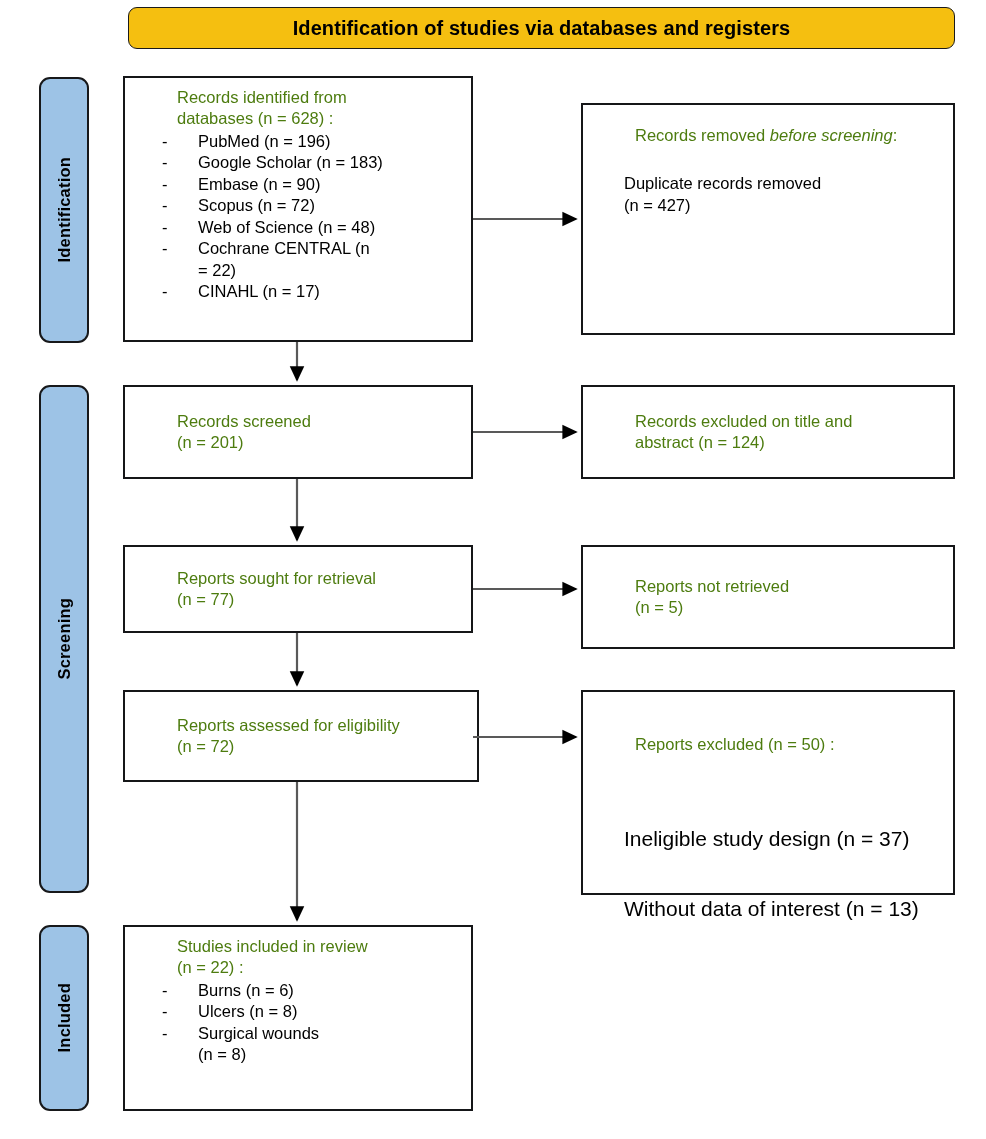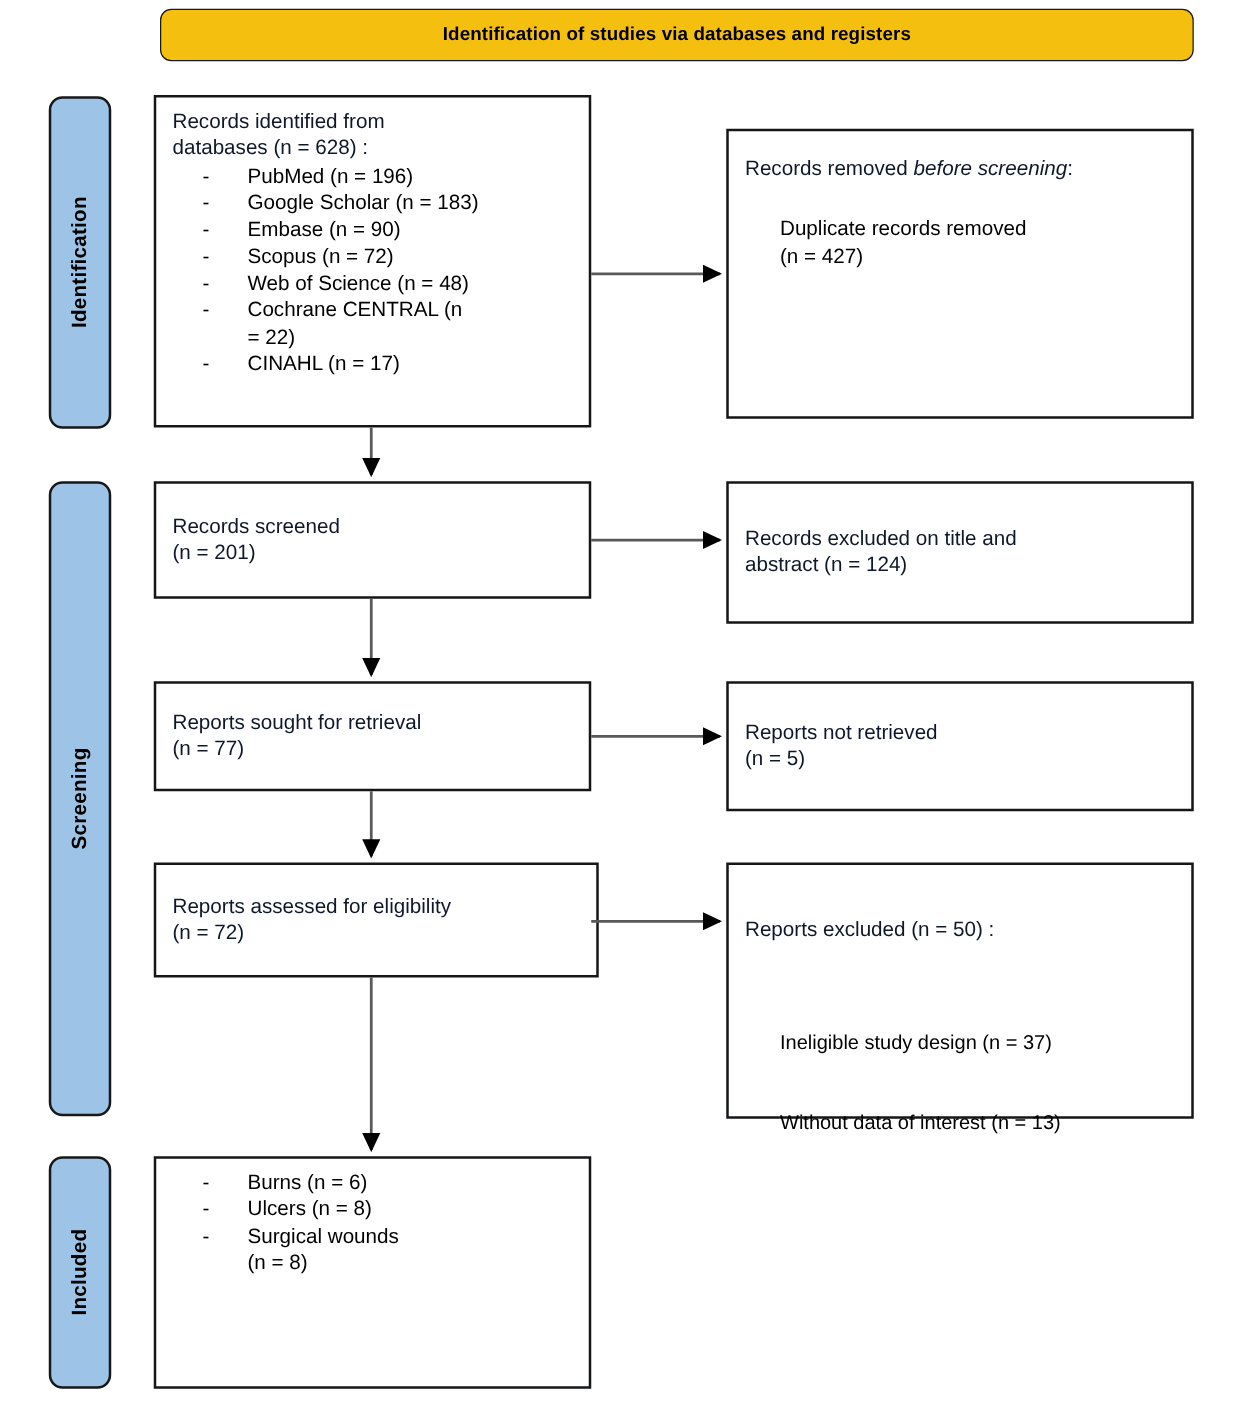--- a/index.html
+++ b/index.html
@@ -32,21 +32,21 @@
     height: 42px;
     background: #F5BF10;
     border: 1.5px solid #1a1a1a;
     border-radius: 9px;
     display: flex;
     align-items: center;
     justify-content: center;
     box-sizing: border-box;
   }
   .banner-text {
-    font-size: 15px;
+    font-size: 20px;
     font-weight: bold;
     letter-spacing: 0.1px;
     color: #000;
     text-align: center;
     line-height: 1.1;
   }
 
   
   .stage {
     position: absolute;
@@ -75,22 +75,23 @@
   .box {
     position: absolute;
     background: #ffffff;
     border: 2.2px solid #151618;
     box-sizing: border-box;
     padding: 9px 11px 9px 13px;
   }
   .box-text {
     font-size: 16.5px;
     line-height: 1.30;
-    color: #0f172a;
+    color: #4d7c0f;
     white-space: pre-wrap;
+    margin-left: 39px;
   }
 
   .bullet-list {
     margin: 0;
     padding: 0;
     list-style: none;
   }
   .bullet-list li {
     font-size: 16.5px;
     line-height: 1.30;
@@ -110,30 +111,30 @@
 
   .sub-block {
     margin-top: 27px;
     padding-left: 28px;
     font-size: 16.5px;
     line-height: 1.30;
     white-space: pre-wrap;
   }
   .sub-line {
     padding-left: 28px;
-    font-size: 16px;
+    font-size: 21px;
     line-height: 1.30;
   }
   .italic { font-style: italic; }
 
   
   #box-identified       { left: 123px; top: 76px;  width: 350px; height: 266px; }
   #box-removed          { left: 581px; top: 103px; width: 374px; height: 232px; }
   #box-screened         { left: 123px; top: 385px; width: 350px; height: 94px;  }
-  #box-excluded-title   { left: 581px; top: 385px; width: 374px; height: 114px;  }
+  #box-excluded-title   { left: 581px; top: 385px; width: 374px; height: 94px;  }
   #box-sought           { left: 123px; top: 545px; width: 350px; height: 88px;  }
   #box-not-retrieved    { left: 581px; top: 545px; width: 374px; height: 104px;  }
   #box-assessed         { left: 123px; top: 690px; width: 356px; height: 92px;  }
   #box-reports-excluded { left: 581px; top: 690px; width: 374px; height: 205px; }
   #box-included         { left: 123px; top: 925px; width: 350px; height: 186px; }
 
   #box-identified .box-text,
   #box-included   .box-text { padding-bottom: 1px; }
 
   
@@ -240,20 +241,22 @@
 
   <div class="box" id="box-reports-excluded" style="padding-top:42px;">
     <div class="box-text">Reports excluded (n = 50) :</div>
     <div class="sub-block" style="padding-left:0;">
       <div class="sub-line">Ineligible study design (n = 37)</div>
       <div class="sub-line">Without data of interest (n = 13)</div>
     </div>
   </div>
 
   <div class="box" id="box-included">
+    <div class="box-text">Studies included in review
+(n = 22) :</div>
     <ul class="bullet-list">
       <li>
           <span class="bullet-dash">-</span>
           <span class="bullet-body">Burns (n = 6)</span>
         </li>
       <li>
           <span class="bullet-dash">-</span>
           <span class="bullet-body">Ulcers (n = 8)</span>
         </li>
       <li>

